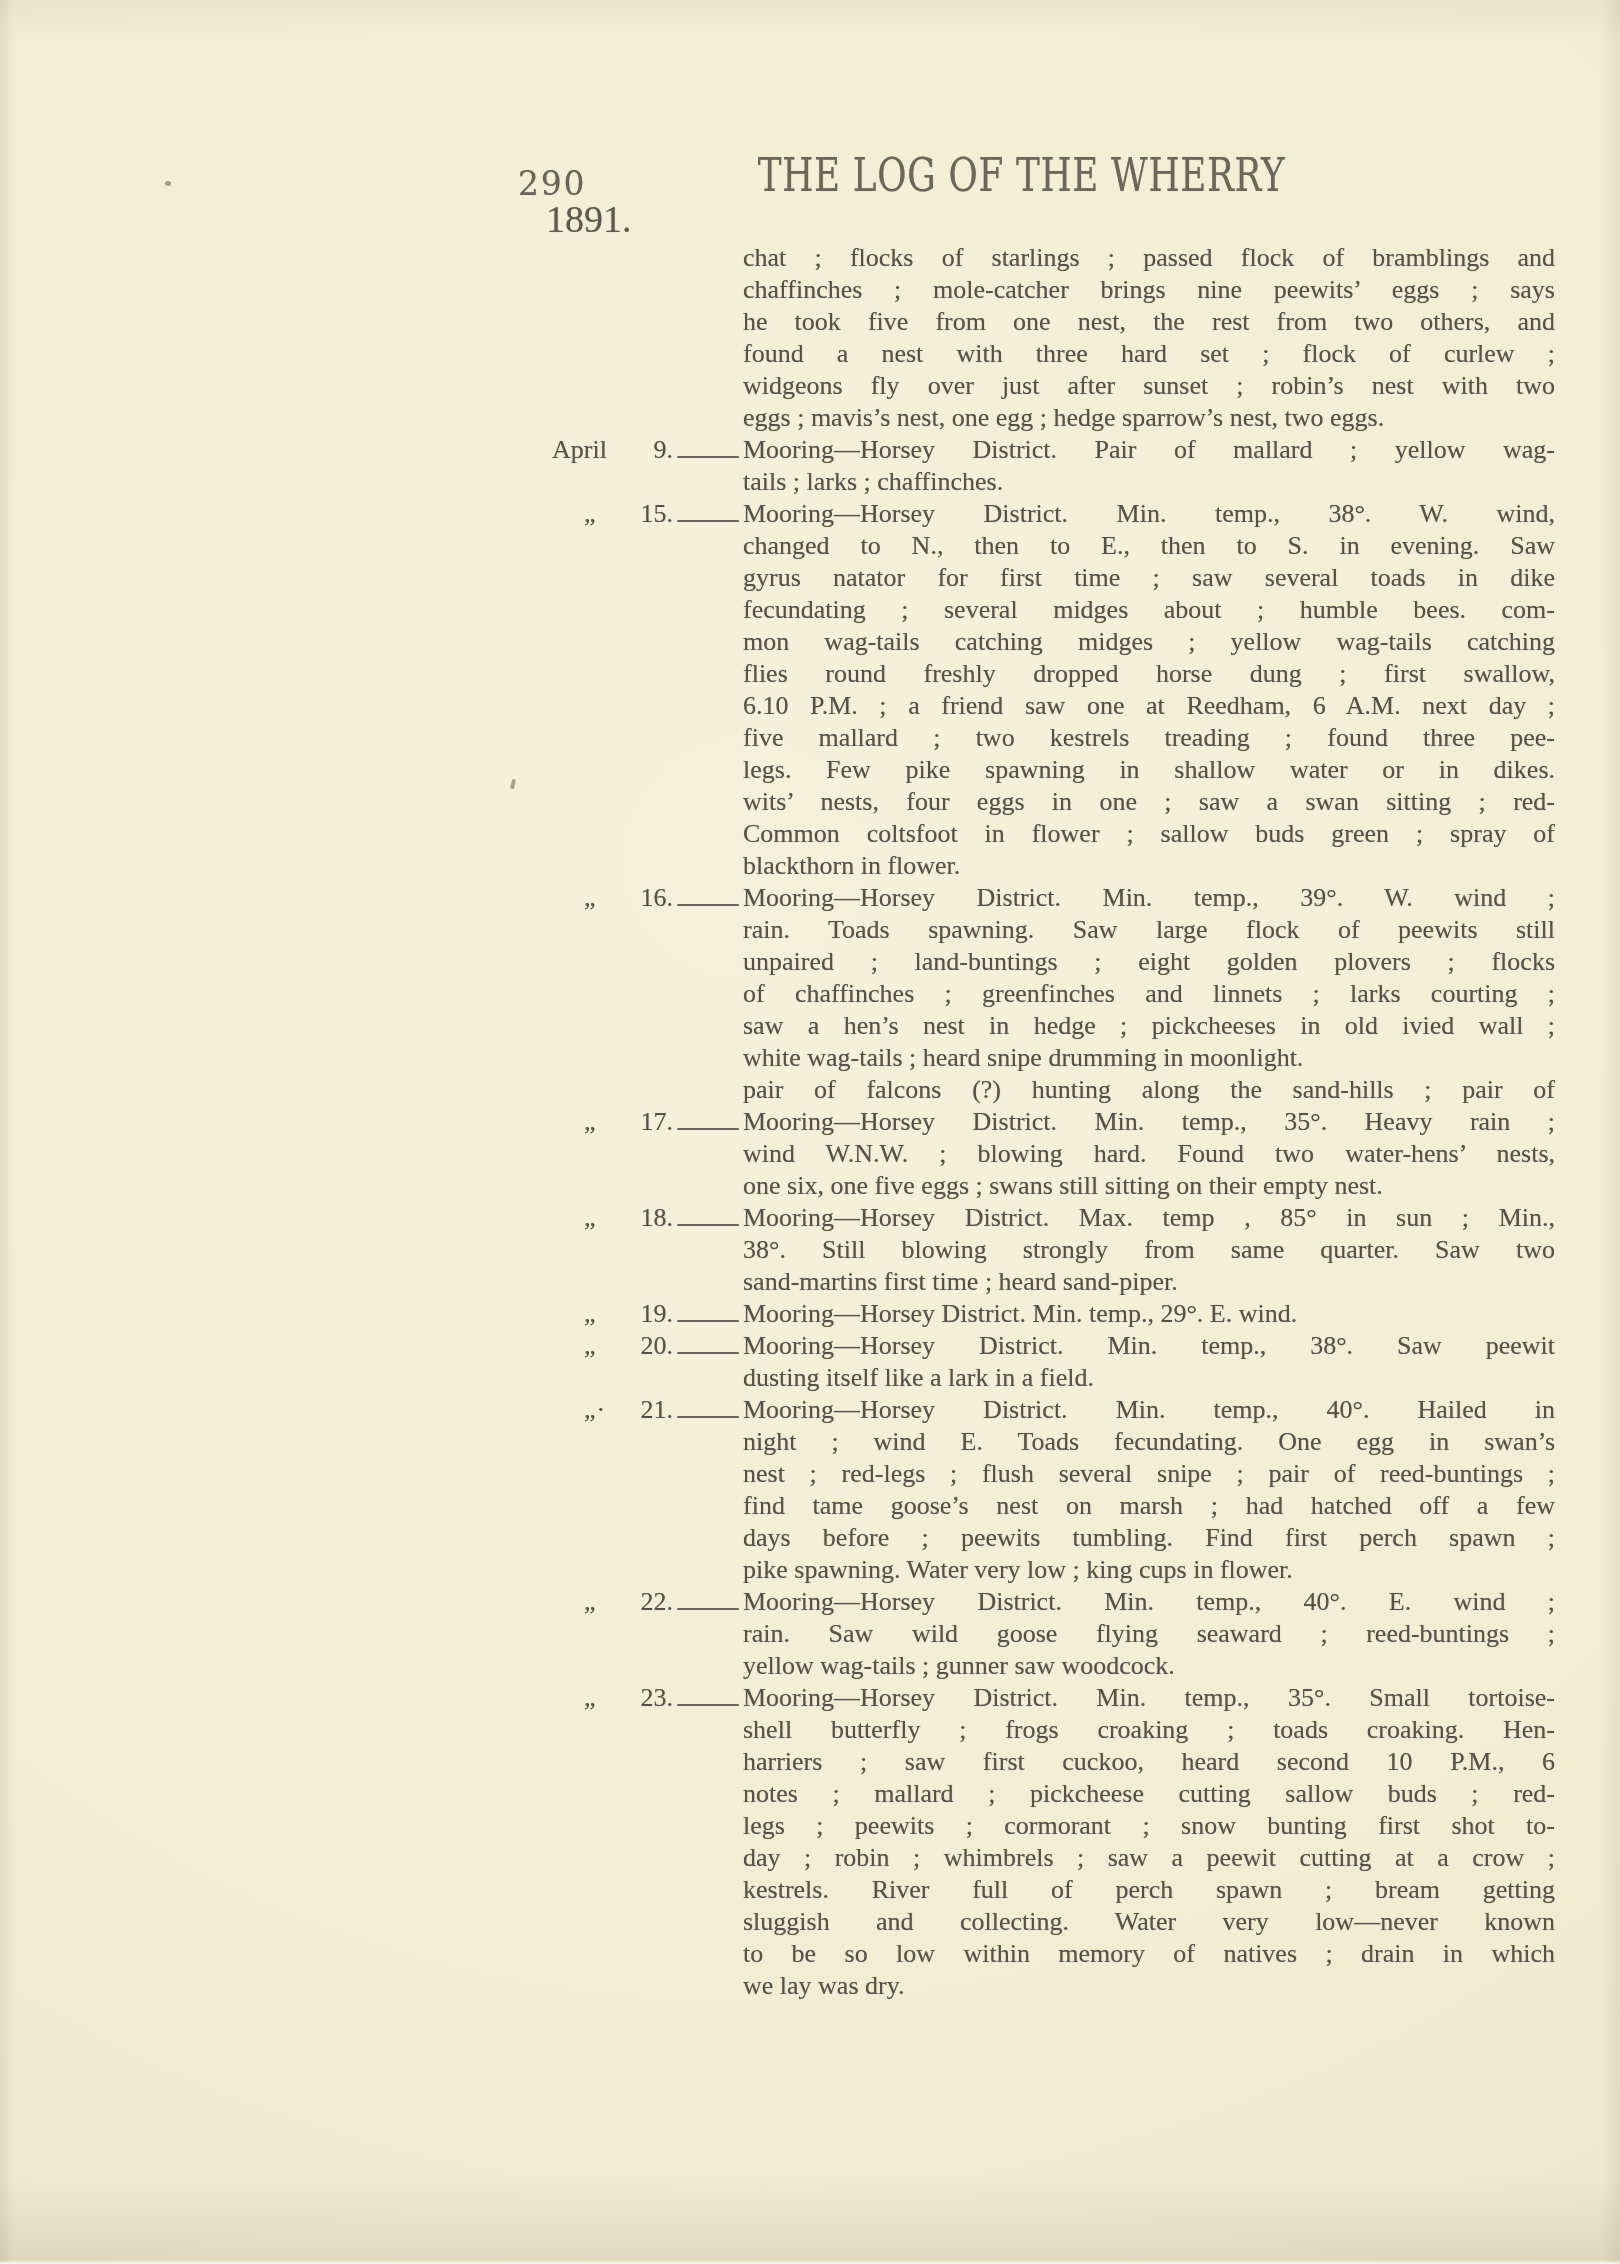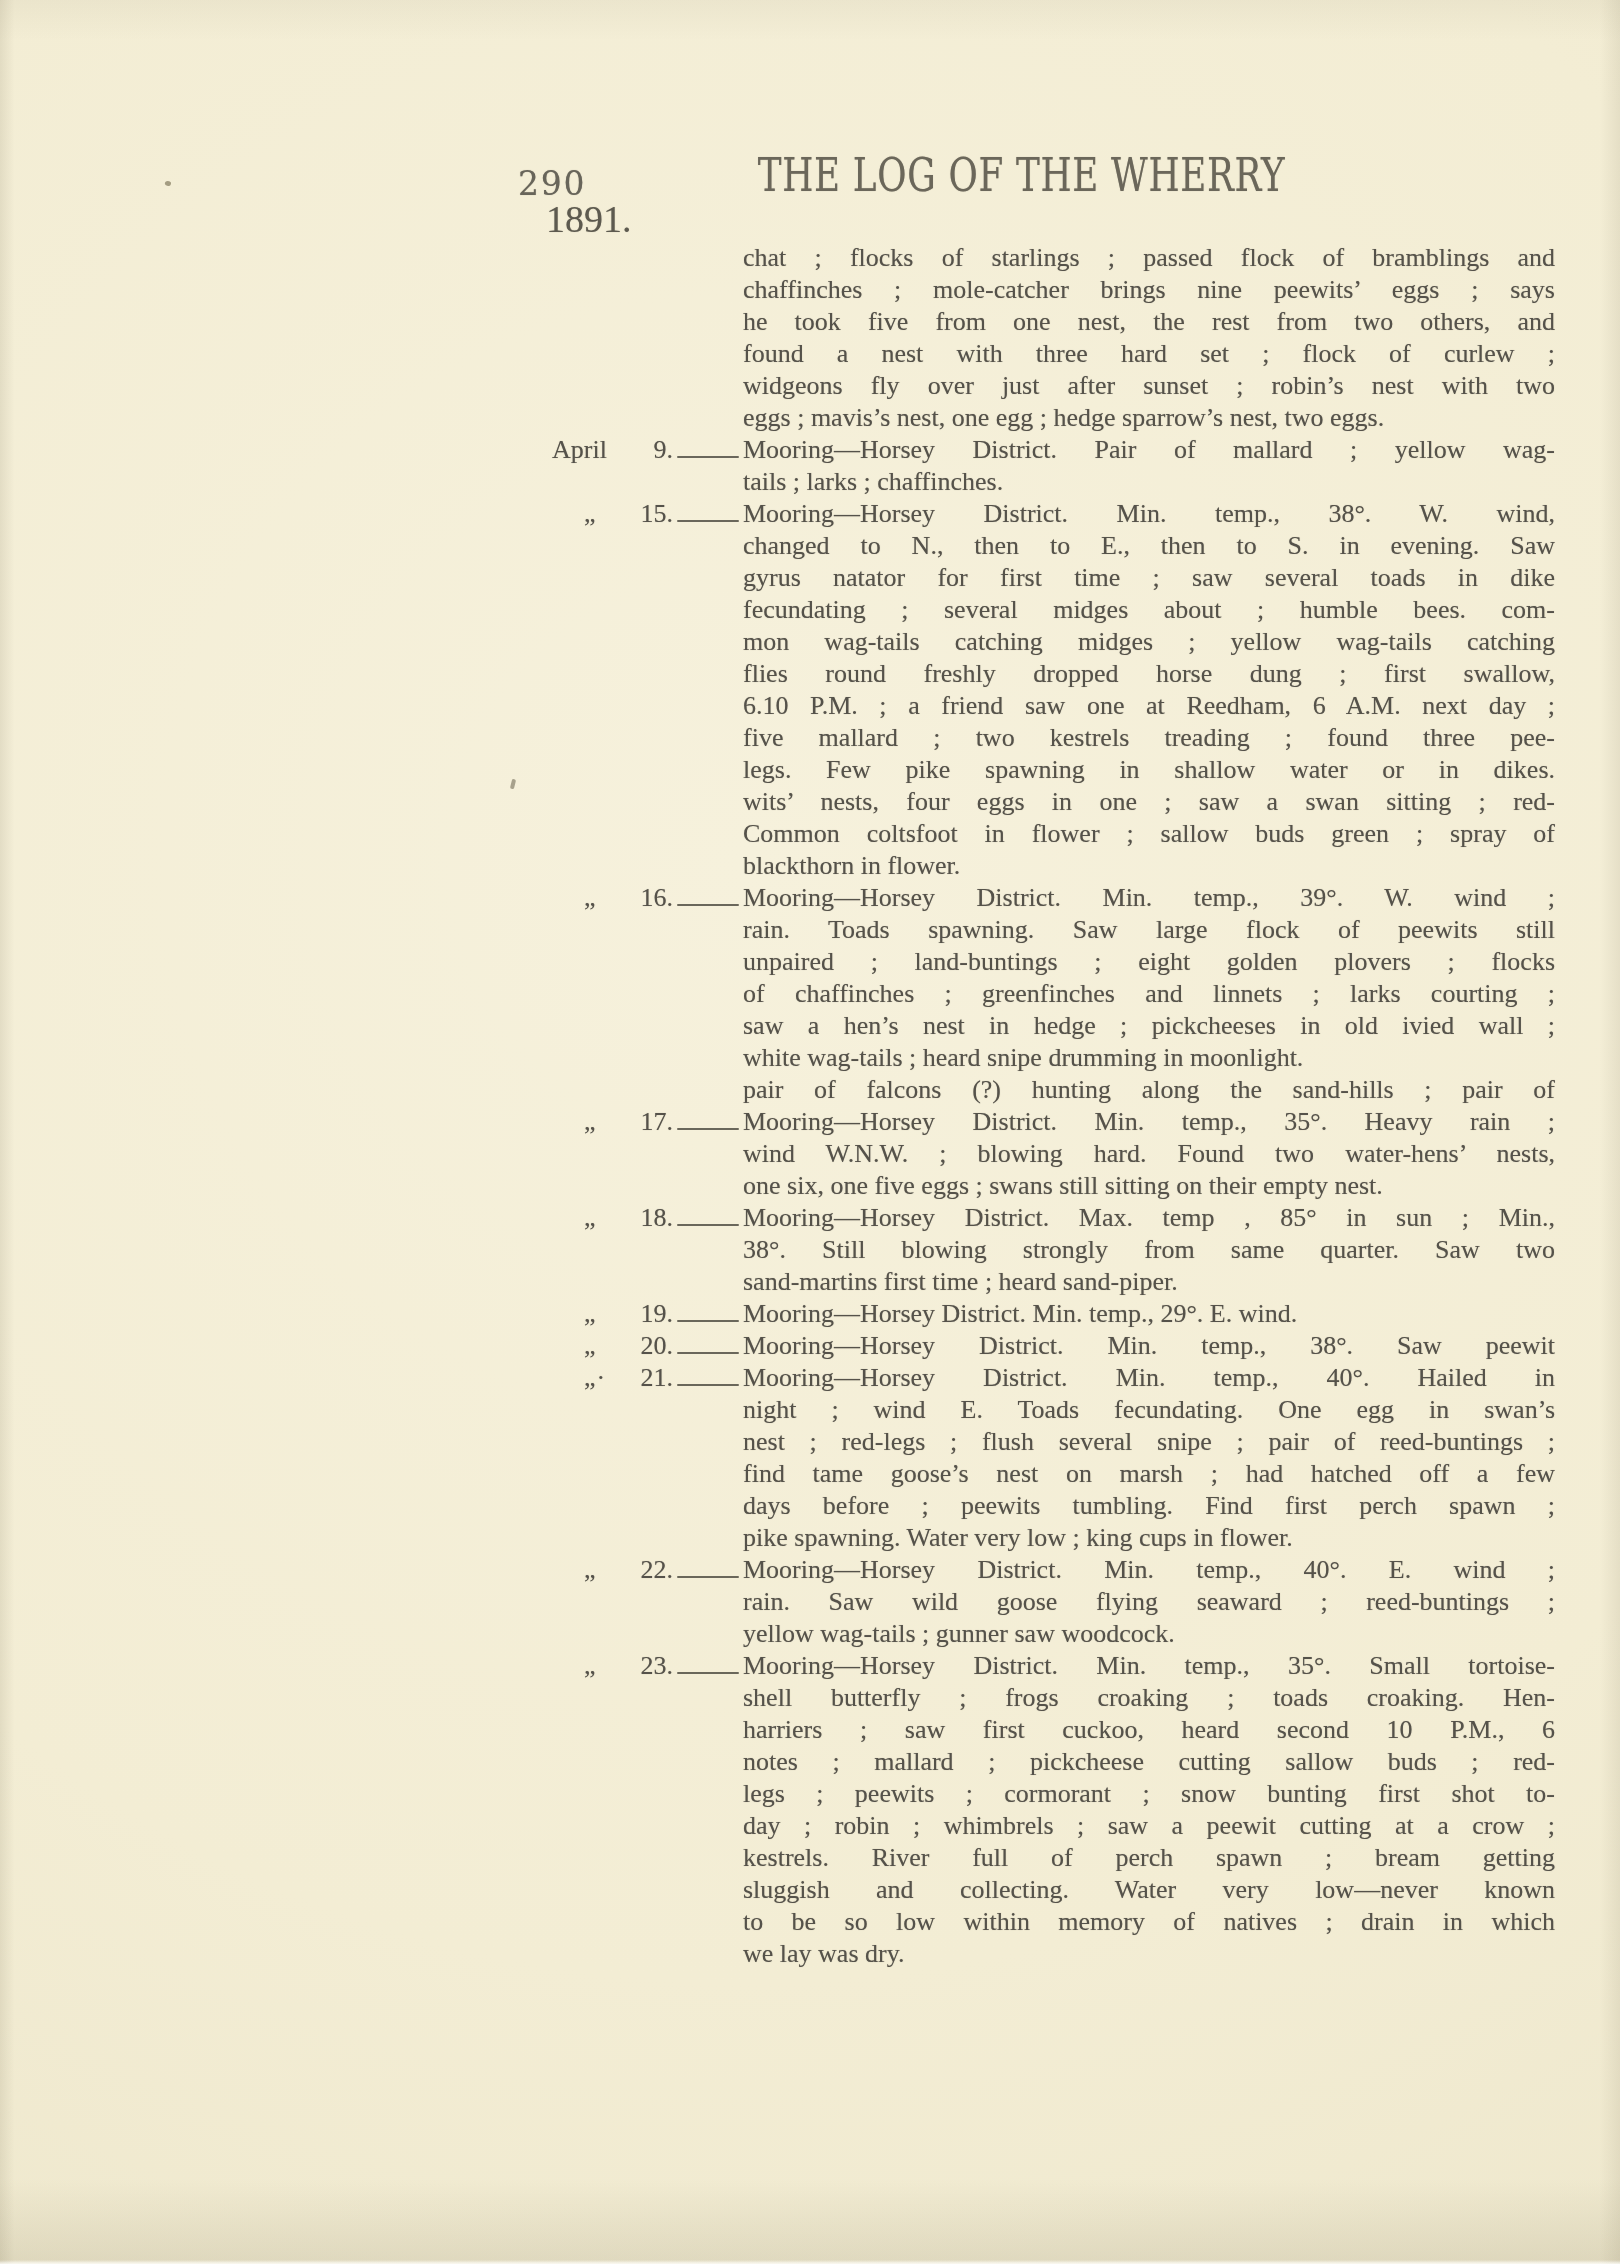--- a/index.html
+++ b/index.html
@@ -164,20 +164,21 @@
       <div class="line last first"><span class="label">
           <span class="pfx ditto">„</span>
           <span class="day">19.</span>
           <span class="dashfill"></span>
         </span><span class="txt">Mooring—Horsey District. Min. temp., 29°. E. wind.</span></div>
       <div class="line first"><span class="label">
           <span class="pfx ditto">„</span>
           <span class="day">20.</span>
           <span class="dashfill"></span>
         </span><span class="txt">Mooring—Horsey District. Min. temp., 38°. Saw peewit</span></div>
+      <div class="line cont last">dusting itself like a lark in a field.</div>
       <div class="line first"><span class="label">
           <span class="pfx ditto">„·</span>
           <span class="day">21.</span>
           <span class="dashfill"></span>
         </span><span class="txt">Mooring—Horsey District. Min. temp., 40°. Hailed in</span></div>
       <div class="line cont">night ; wind E. Toads fecundating. One egg in swan’s</div>
       <div class="line cont">nest ; red-legs ; flush several snipe ; pair of reed-buntings ;</div>
       <div class="line cont">find tame goose’s nest on marsh ; had hatched off a few</div>
       <div class="line cont">days before ; peewits tumbling. Find first perch spawn ;</div>
       <div class="line cont last">pike spawning. Water very low ; king cups in flower.</div>

